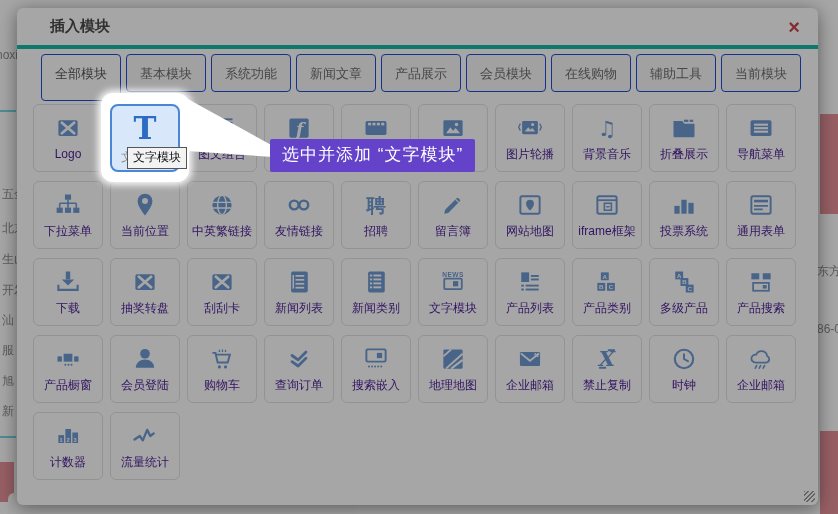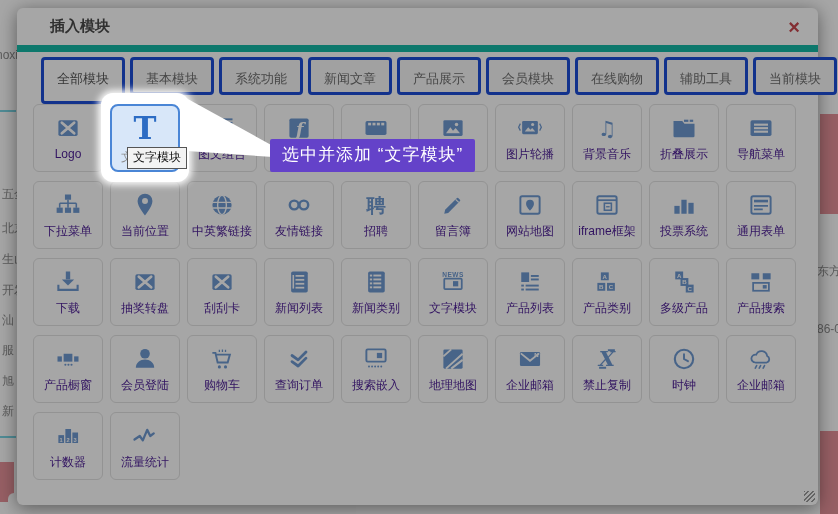--- a/index.html
+++ b/index.html
@@ -9,25 +9,25 @@
   
   .page-bg{position:absolute;inset:0;}
   .frag{position:absolute;color:#8e8e8e;font-size:12px;white-space:nowrap;}
   .band{position:absolute;background:var(--maroon,#e7929a);}
   .teal-line{position:absolute;left:0;width:16px;height:2px;background:#7bd7e6;}
   .bottom-box{position:absolute;left:8px;top:493px;width:348px;height:21px;background:#fdfdfd;border-radius:6px 6px 0 0;}
 
   
   .modal{position:absolute;left:17px;top:8px;width:801px;height:497px;background:#fff;
          border-radius:6px;box-shadow:0 3px 18px rgba(0,0,0,.45);}
-  .modal-header{display:flex;align-items:center;height:37px;padding:0 18px 0 33px;border-bottom:7px solid #14b8a6;}
+  .modal-header{display:flex;align-items:center;height:37px;padding:0 18px 0 33px;border-bottom:4px solid #14b8a6;}
   .modal-title{font-size:15px;font-weight:bold;color:#4a4a4a;}
   .close-btn{margin-left:auto;color:#c9484f;font-size:20px;font-weight:bold;line-height:1;cursor:pointer;}
   .tab-bar{display:flex;align-items:flex-start;gap:5px;padding:5px 0 0 24px;}
-  .tab{box-sizing:border-box;height:38px;padding:10px 13px;border:3px solid #1d4ed8;border-radius:4px;
+  .tab{box-sizing:border-box;height:38px;padding:10px 13px;border:1px solid #1d4ed8;border-radius:4px;
        background:#f7f7f7;color:#6e6e6e;font-size:13px;white-space:nowrap;cursor:pointer;}
   .tab.active{height:47px;background:#fff;color:#555;}
   .grid{position:absolute;left:16px;top:96px;display:grid;grid-template-columns:repeat(10,70px);gap:9px 7px;}
   .tile{box-sizing:border-box;height:68px;border:1px solid #e2e2e2;border-radius:6px;background:#fff;
         display:flex;flex-direction:column;align-items:center;padding-top:9px;gap:6px;cursor:pointer;}
   .ticon{color:var(--icon,#6f9ad2);height:28px;display:flex;align-items:center;}
   .ticon svg{width:28px;height:28px;display:block;}
   .tlabel{font-size:12px;color:#4c1d95;line-height:13px;white-space:nowrap;}
   .resize-grip{position:absolute;right:3px;bottom:3px;width:11px;height:11px;
         background:repeating-linear-gradient(-45deg,transparent 0 2px,#9a9a9a 2px 3.2px);cursor:nwse-resize;}

